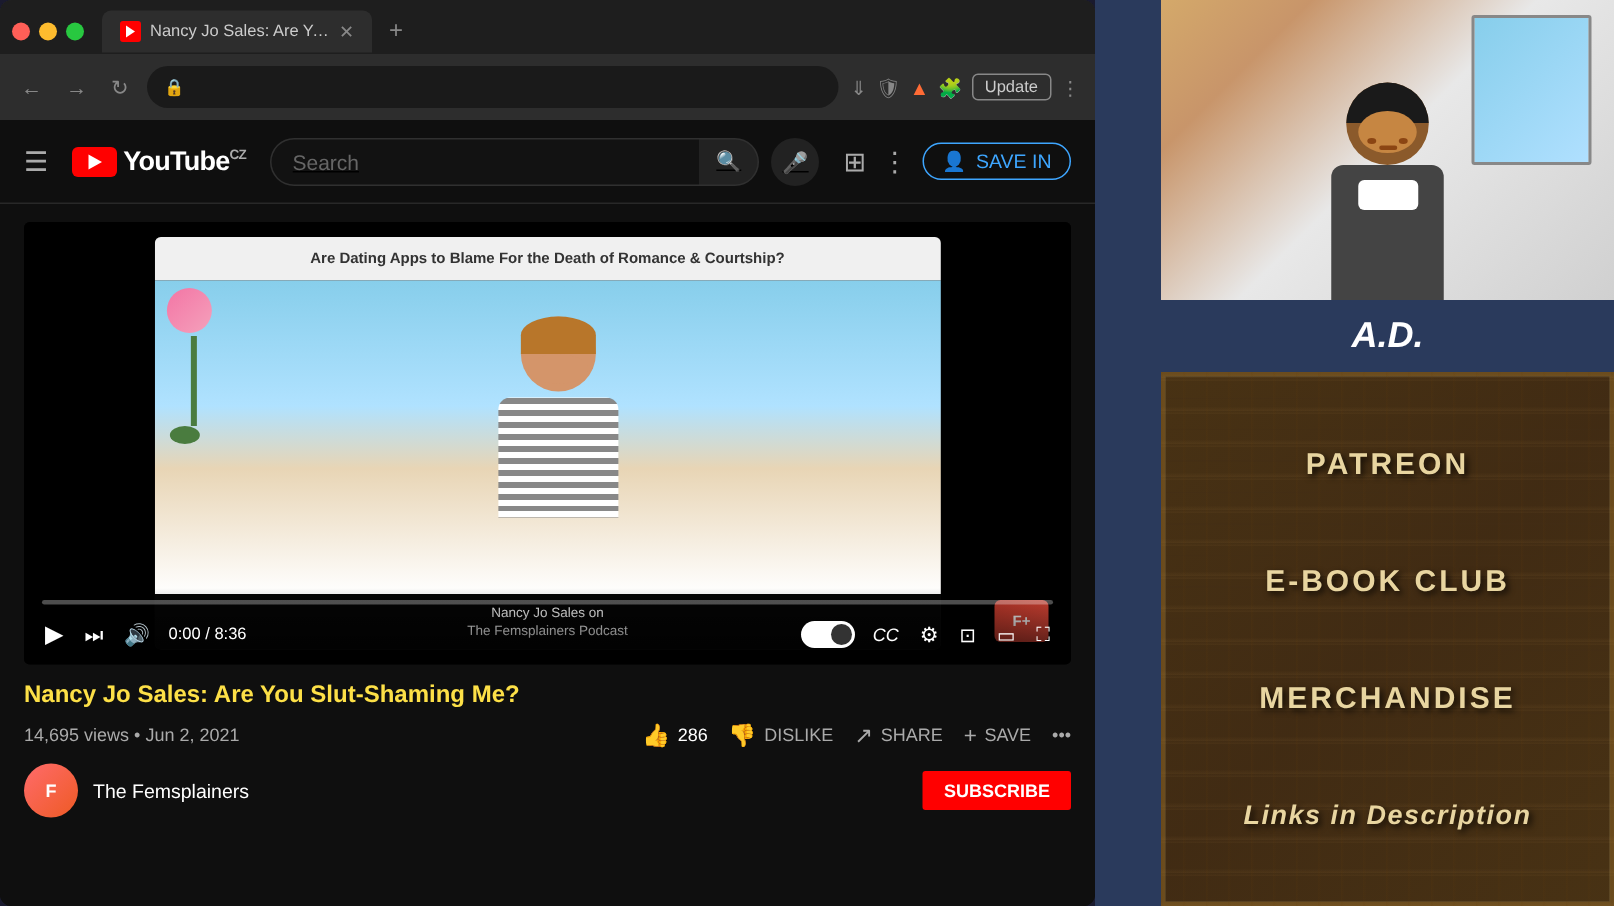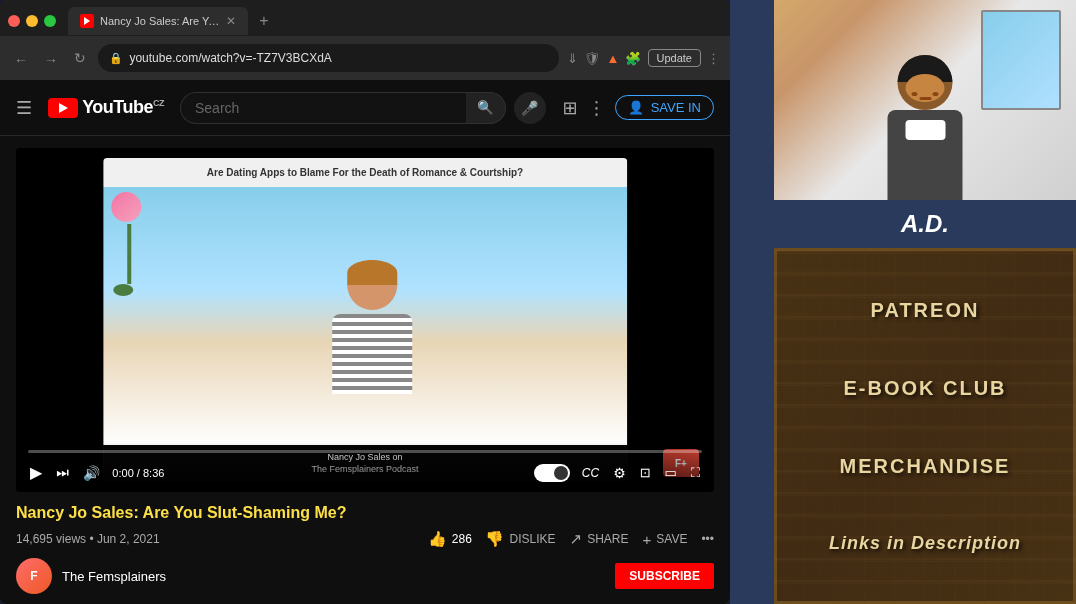--- a/index.html
+++ b/index.html
@@ -223,20 +223,21 @@
       font-size: 18px;
       font-weight: bold;
       letter-spacing: -0.5px;
     }
 
     .yt-search-container {
       flex: 1;
       display: flex;
       align-items: flex-start;
       gap: 8px;
+      text-decoration: underline;
     }
 
     .yt-search-form {
       display: flex;
       flex: 1;
       max-width: 340px;
       height: 32px;
     }
 
     .yt-search-input {
@@ -319,21 +320,21 @@
     .video-player {
       width: 100%;
       background: #000;
       border-radius: 4px;
       position: relative;
       overflow: hidden;
     }
 
     .video-thumbnail-area {
       width: 100%;
-      height: 344px;
+      height: 295px;
       background: #111;
       position: relative;
       display: flex;
       align-items: center;
       justify-content: center;
     }
 
     
     .video-frame {
       width: 100%;
@@ -722,21 +723,20 @@
       </div>
       <div class="tab-new">+</div>
     </div>
 
     <div class="address-bar-row">
       <span class="nav-btn">←</span>
       <span class="nav-btn">→</span>
       <span class="nav-btn">↻</span>
       <div class="address-bar">
         <span class="address-bar-lock">🔒</span>
-        <span class="address-url">youtube.com/watch?v=-TZ7V3BCXdA</span>
       </div>
       <div class="browser-actions">
         <span class="browser-icon">⇓</span>
         <span class="browser-icon">🛡</span>
         <span class="browser-icon" style="color:#ff6b35;">▲</span>
         <span class="browser-icon">🧩</span>
         <button class="update-btn">Update</button>
         <span class="browser-icon">⋮</span>
       </div>
     </div>

